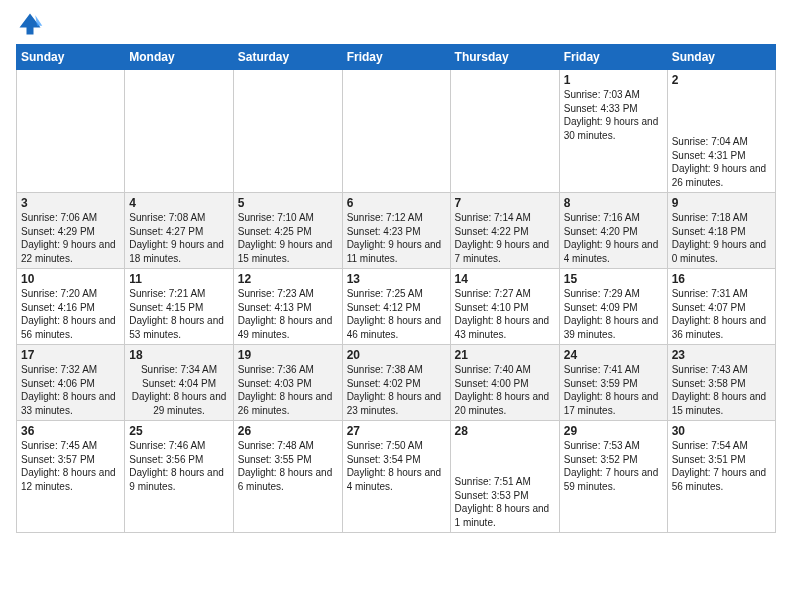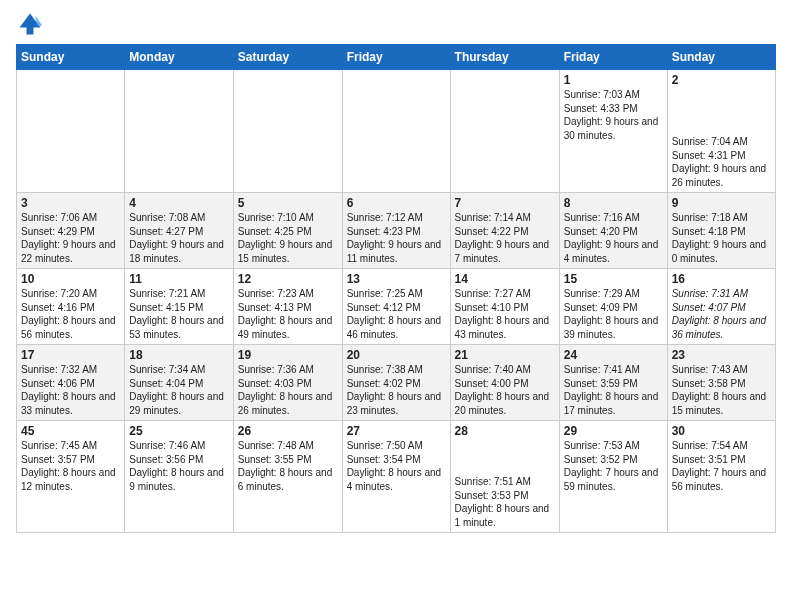--- a/index.html
+++ b/index.html
@@ -224,35 +224,35 @@
 Daylight: 8 hours and 43 minutes.</div>
           </td>
           <td>
             <span class="day-num">15</span>
             <div class="day-info" style="white-space: pre-line;">Sunrise: 7:29 AM
 Sunset: 4:09 PM
 Daylight: 8 hours and 39 minutes.</div>
           </td>
           <td>
             <span class="day-num">16</span>
-            <div class="day-info" style="white-space: pre-line; font-style: italic;">Sunrise: 7:31 AM
+            <div class="day-info" style="white-space: pre-line;">Sunrise: 7:31 AM
 Sunset: 4:07 PM
 Daylight: 8 hours and 36 minutes.</div>
           </td>
         </tr>
         <tr>
           <td>
             <span class="day-num">17</span>
             <div class="day-info" style="white-space: pre-line;">Sunrise: 7:32 AM
 Sunset: 4:06 PM
 Daylight: 8 hours and 33 minutes.</div>
           </td>
           <td>
             <span class="day-num">18</span>
-            <div class="day-info" style="white-space: pre-line;">Sunrise: 7:34 AM
+            <div class="day-info" style="white-space: pre-line; text-align: center;">Sunrise: 7:34 AM
 Sunset: 4:04 PM
 Daylight: 8 hours and 29 minutes.</div>
           </td>
           <td>
             <span class="day-num">19</span>
             <div class="day-info" style="white-space: pre-line;">Sunrise: 7:36 AM
 Sunset: 4:03 PM
 Daylight: 8 hours and 26 minutes.</div>
           </td>
           <td>
@@ -275,21 +275,21 @@
           </td>
           <td>
             <span class="day-num">23</span>
             <div class="day-info" style="white-space: pre-line;">Sunrise: 7:43 AM
 Sunset: 3:58 PM
 Daylight: 8 hours and 15 minutes.</div>
           </td>
         </tr>
         <tr>
           <td>
-            <span class="day-num">45</span>
+            <span class="day-num">36</span>
             <div class="day-info" style="white-space: pre-line;">Sunrise: 7:45 AM
 Sunset: 3:57 PM
 Daylight: 8 hours and 12 minutes.</div>
           </td>
           <td>
             <span class="day-num">25</span>
             <div class="day-info" style="white-space: pre-line;">Sunrise: 7:46 AM
 Sunset: 3:56 PM
 Daylight: 8 hours and 9 minutes.</div>
           </td>

